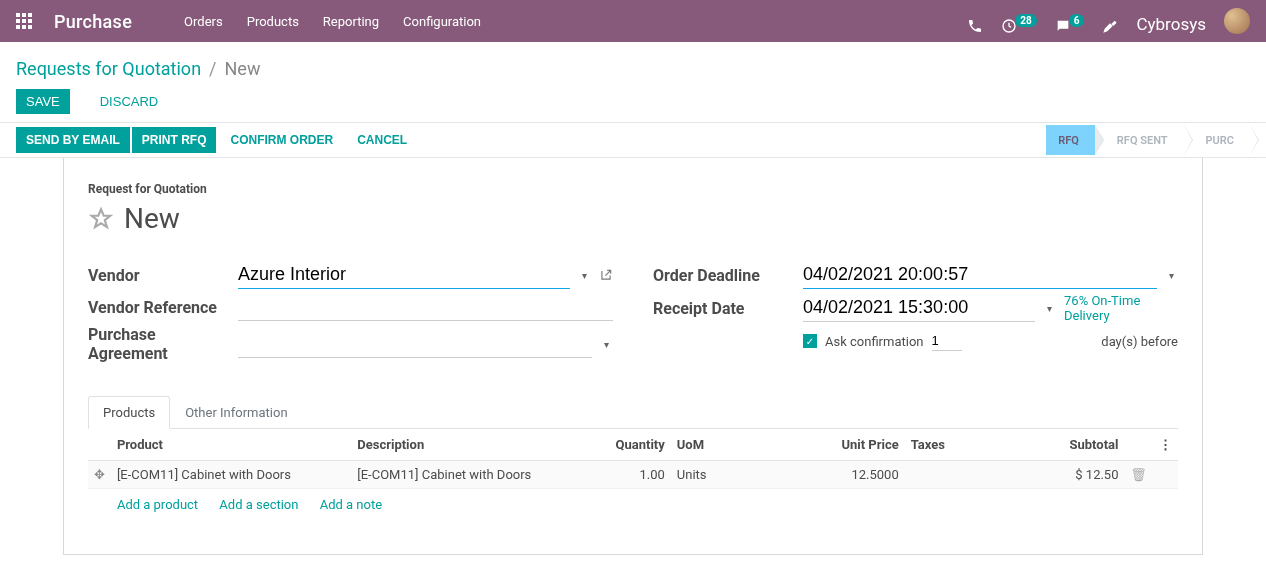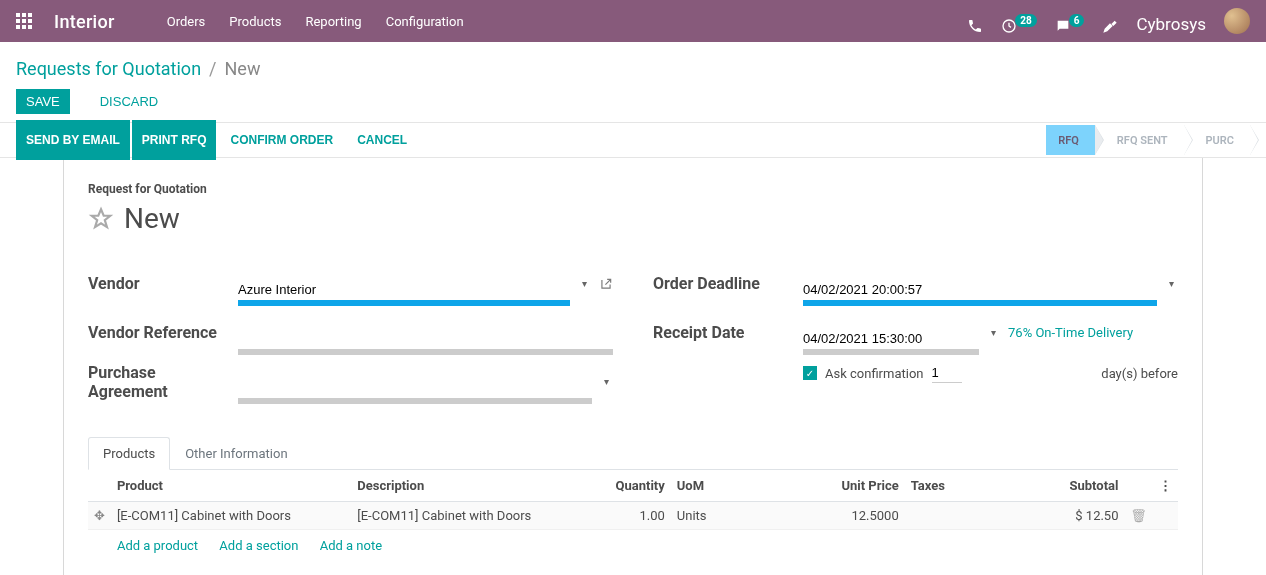--- a/index.html
+++ b/index.html
@@ -28,21 +28,21 @@
   .breadcrumb .current { color: #888; }
 
   .action-row { display: flex; gap: 20px; align-items: center; }
   .btn { padding: 5px 10px; font-size: 13px; cursor: pointer; border: none; text-transform: uppercase; font-weight: 500; }
   .btn-primary { background: #00a09d; color: #fff; }
   .btn-link { background: transparent; color: #00a09d; }
 
   
   .statusbar-row { display: flex; align-items: center; border-top: 1px solid #e5e5e5; border-bottom: 1px solid #e5e5e5; background: #fff; padding: 0 16px 0 0; height: 36px; }
   .status-actions { display: flex; align-items: center; height: 100%; }
-  .status-btn { height: 40px; padding: 0 10px; font-size: 12px; font-weight: 600; cursor: pointer; border: none; text-transform: uppercase; display: flex; align-items: center; }
+  .status-btn { height: 26px; padding: 0 10px; font-size: 12px; font-weight: 600; cursor: pointer; border: none; text-transform: uppercase; display: flex; align-items: center; }
   .status-btn.primary { background: #00a09d; color: #fff; margin-right: 2px; }
   .status-btn.first { margin-left: 16px; }
   .status-btn.link { background: transparent; color: #00a09d; padding: 0 12px; }
 
   .status-stages { margin-left: auto; display: flex; align-items: center; height: 100%; }
   .stage { position: relative; height: 30px; display: flex; align-items: center; padding: 0 16px 0 22px; font-size: 11px; font-weight: 600; color: #adb5bd; background: #fff; }
   .stage.active { background: #7dd3fc; color: #6b5b73; padding-left: 12px; }
   .stage::after { content: ""; position: absolute; right: -8px; top: 0; border-top: 15px solid transparent; border-bottom: 15px solid transparent; border-left: 8px solid #fff; z-index: 2; }
   .stage.active::after { border-left-color: #e9ecef; }
   .stage::before { content: ""; position: absolute; right: -9px; top: 0; border-top: 15px solid transparent; border-bottom: 15px solid transparent; border-left: 9px solid #dee2e6; z-index: 1; }
@@ -53,21 +53,21 @@
   .sheet-title-small { font-size: 12px; font-weight: 700; margin-bottom: 6px; }
   .sheet-title-row { display: flex; align-items: center; gap: 10px; margin-bottom: 26px; }
   .star { width: 26px; height: 26px; fill: none; stroke: #aaa; stroke-width: 2; cursor: pointer; }
   .sheet-title { font-size: 28px; color: #4c4c4c; }
 
   .form-grid { display: flex; gap: 40px; }
   .form-col { flex: 1; }
   .form-row { display: flex; align-items: center; min-height: 28px; margin-bottom: 4px; }
   .form-label { width: 150px; font-size: 16px; font-weight: 700; color: #4c4c4c; }
   .form-field { flex: 1; display: flex; align-items: center; gap: 8px; }
-  .underline-input { flex: 1; border: none; border-bottom: 6px solid #0ea5e9; padding: 3px 0; font-size: 13px; background: transparent; outline: none; margin-top: 18px; }
+  .underline-input { flex: 1; border: none; border-bottom: 1px solid #0ea5e9; padding: 3px 0; font-size: 18px; background: transparent; outline: none; }
   .underline-input.light { border-bottom-color: #ccc; }
   .caret { color: #666; font-size: 10px; cursor: pointer; padding: 0 4px; }
   .ext-link { width: 14px; height: 14px; stroke: #7a7a7a; fill: none; cursor: pointer; }
   .checkbox { width: 14px; height: 14px; background: #00a09d; display: inline-flex; align-items: center; justify-content: center; color: #fff; font-size: 10px; cursor: pointer; }
   .ontime { color: #00a09d; font-size: 13px; cursor: pointer; }
   .inline-num { width: 30px; border: none; border-bottom: 1px solid #ccc; text-align: left; font-size: 13px; padding: 2px 0; outline: none; }
   .after-text { font-size: 13px; color: #4c4c4c; }
 
   
   .tabs { display: flex; border-bottom: 1px solid #dee2e6; margin-top: 28px; }
@@ -95,21 +95,21 @@
       <span></span>
         <span></span>
         <span></span>
         <span></span>
         <span></span>
         <span></span>
         <span></span>
         <span></span>
         <span></span>
     </div>
-    <div class="app-title">Interior</div>
+    <div class="app-title">Purchase</div>
     <div class="menu">
       <span class="menu-item">Orders</span>
       <span class="menu-item">Products</span>
       <span class="menu-item">Reporting</span>
       <span class="menu-item">Configuration</span>
     </div>
   </div>
   <div class="topbar-right">
     <div class="top-icon-wrap">
       <svg class="icon" viewBox="0 0 24 24">

